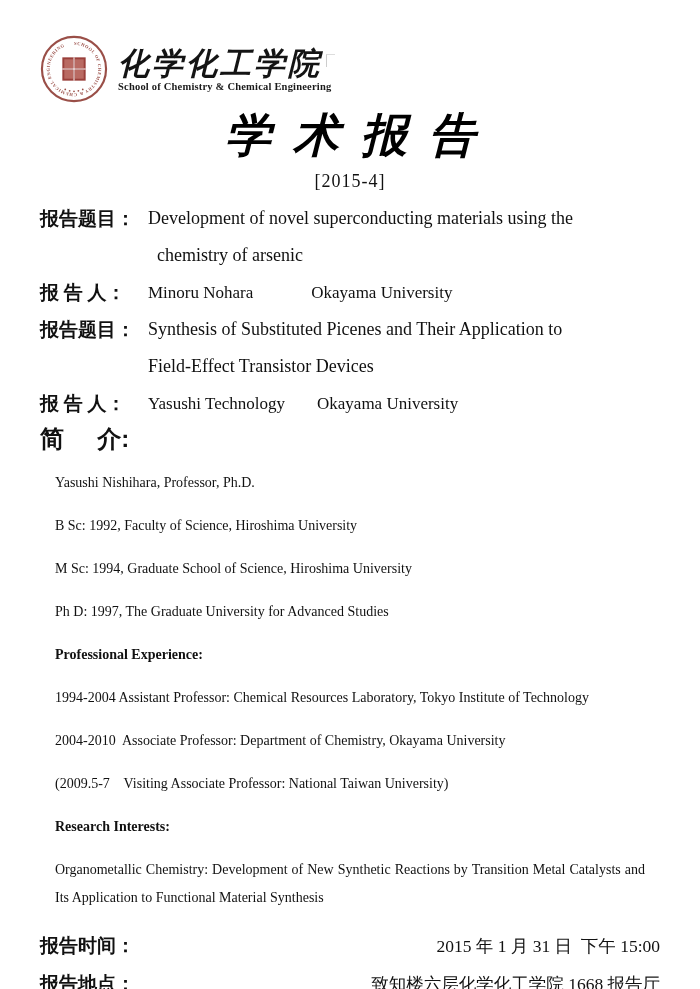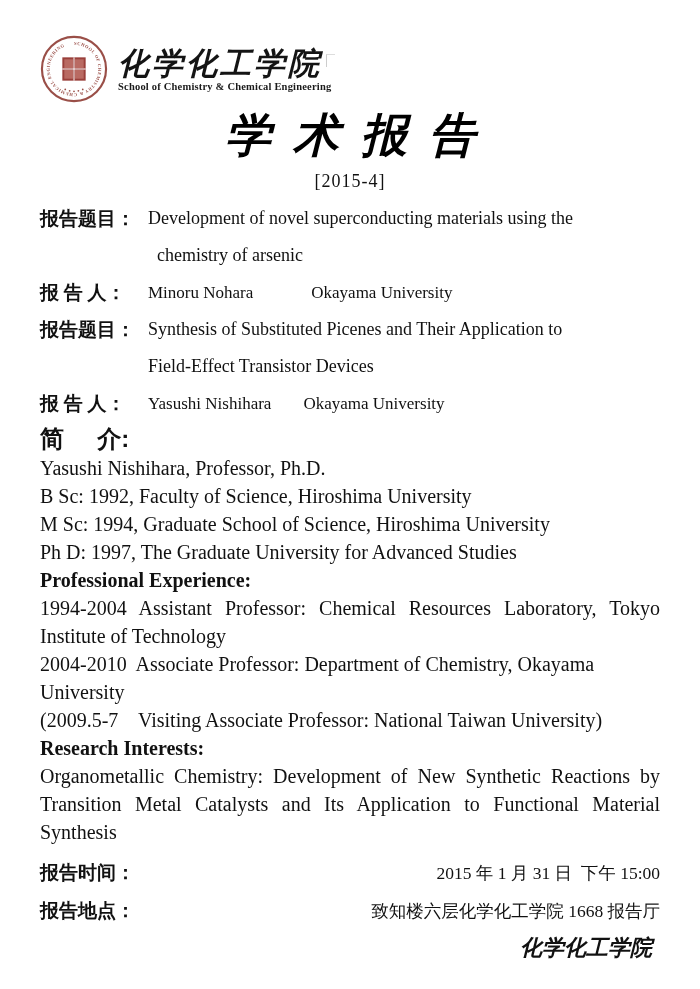--- a/index.html
+++ b/index.html
@@ -68,21 +68,21 @@
   .speaker-line { font-size: 17px; line-height: 37px; }
   .aff-wide { margin-left: 58px; }
   .aff-narrow { margin-left: 32px; }
 
   
   .bio-label {
     font-family: "Liberation Sans", sans-serif;
     font-weight: bold; font-size: 24px; line-height: 30px;
     white-space: pre; margin-top: 2px;
   }
-  .bio p { margin: 0; font-size: 20px; line-height: 28px; }
+  .bio p { margin: 15px; font-size: 14px; line-height: 28px; }
   .bold-head { font-weight: bold; }
   .just { text-align: justify; }
   .prewrap { white-space: pre-wrap; }
 
   
   .footer-block { margin-top: 8px; }
   .footer-row { display: flex; align-items: baseline; line-height: 38px; justify-content: space-between; }
   .footer-label {
     font-family: "Liberation Sans", sans-serif;
     font-weight: bold; font-size: 19px; white-space: pre;
@@ -156,21 +156,21 @@
     <div class="talk-row">
       <div class="talk-label">报告题目：</div>
       <div class="talk-content">
         <div>Synthesis of Substituted Picenes and Their Application to</div>
         <div>Field-Effect Transistor Devices</div>
       </div>
     </div>
     <div class="talk-row">
       <div class="talk-label">报 告 人：</div>
       <div class="speaker-line">
-        <span>Yasushi Nishihara</span><span class="aff-narrow">Okayama University</span>
+        <span>Yasushi Technology</span><span class="aff-narrow">Okayama University</span>
       </div>
     </div>
   </div>
 
   <div class="bio">
     <div class="bio-label">简     介:</div>
 
     <p>Yasushi Nishihara, Professor, Ph.D.</p>
     <p>B Sc: 1992, Faculty of Science, Hiroshima University</p>
     <p>M Sc: 1994, Graduate School of Science, Hiroshima University</p>

